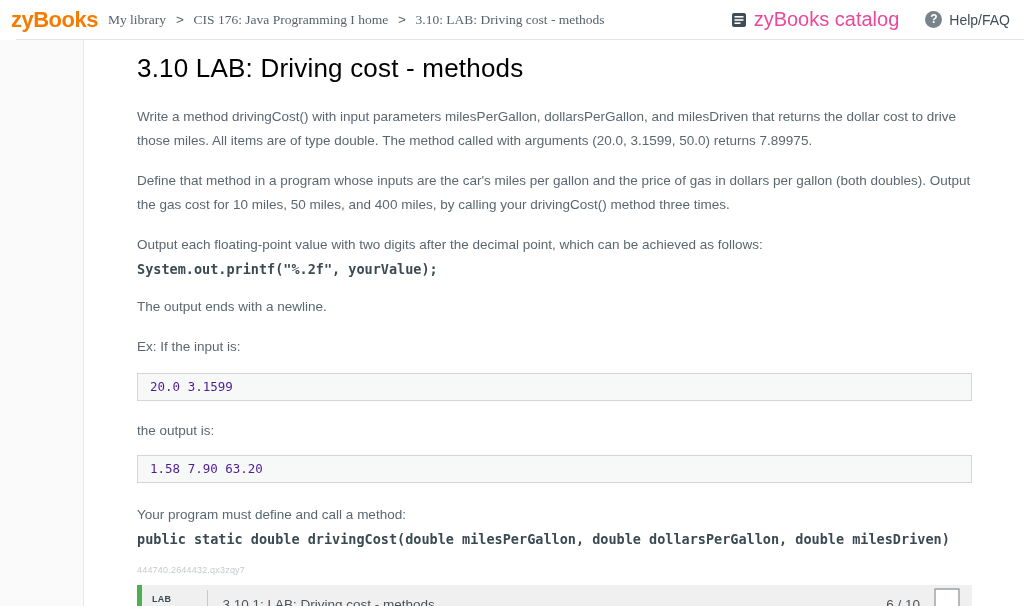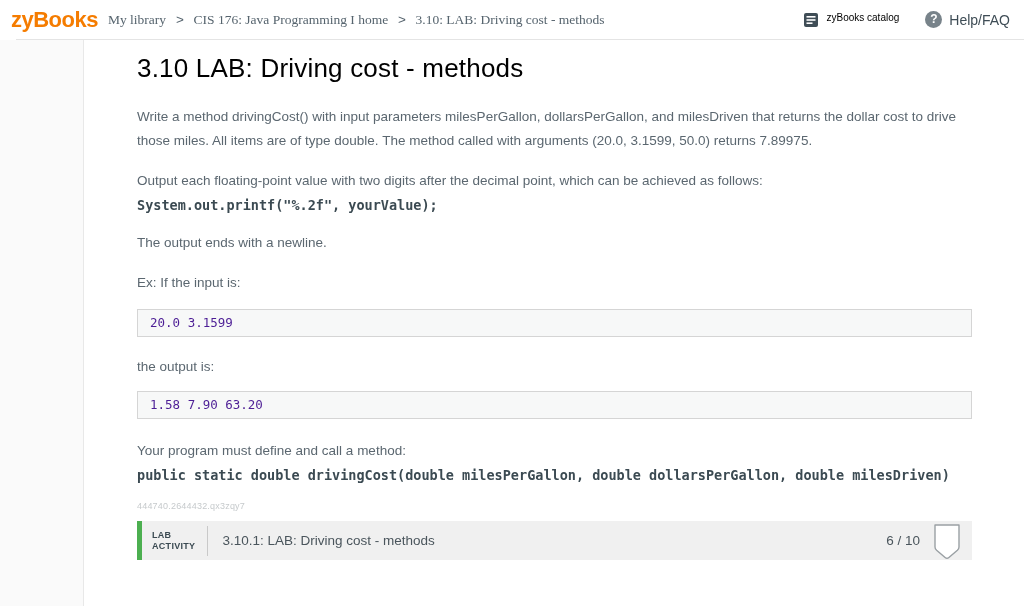--- a/index.html
+++ b/index.html
@@ -17,21 +17,21 @@
     display: flex; align-items: center; z-index: 10;
   }
   .logo {
     font-size: 22px; font-weight: 700; color: #f57c00;
     margin-left: -5px; letter-spacing: -0.5px; white-space: nowrap;
   }
   .breadcrumb { margin-left: 10px; font-size: 13.5px; color: #56646e; white-space: nowrap; }
   .breadcrumb .sep { margin: 0 6px; color: #56646e; }
   .breadcrumb .crumb { cursor: pointer; font-family: Liberation Serif, serif; }
   .header-right { margin-left: auto; display: flex; align-items: center; margin-right: 14px; }
-  .catalog-link { display: flex; align-items: flex-start; font-size: 10px; color: #000000; cursor: pointer; }
+  .catalog-link { display: flex; align-items: center; font-size: 20px; color: #ec4899; cursor: pointer; }
   .catalog-link svg { margin-right: 7px; display: block; }
   .help-link { display: flex; align-items: center; font-size: 14px; color: #3f4d56; margin-left: 26px; cursor: pointer; }
   .q-icon {
     width: 17px; height: 17px; border-radius: 50%; background: #78838a;
     color: #fff; font-size: 12px; font-weight: 700; text-align: center;
     line-height: 17px; margin-right: 7px;
   }
 
   
   .left-rail {
@@ -109,20 +109,21 @@
 </div>
 
 <div class="left-rail"></div>
 
 <div class="main">
 
   <h1 class="page-title">3.10 LAB: Driving cost - methods</h1>
 
   <p class="para first">Write a method drivingCost() with input parameters milesPerGallon, dollarsPerGallon, and milesDriven that returns the dollar cost to drive those miles. All items are of type double. The method called with arguments (20.0, 3.1599, 50.0) returns 7.89975.</p>
 
+  <p class="para">Define that method in a program whose inputs are the car's miles per gallon and the price of gas in dollars per gallon (both doubles). Output the gas cost for 10 miles, 50 miles, and 400 miles, by calling your drivingCost() method three times.</p>
 
   <div class="para">
     <span>Output each floating-point value with two digits after the decimal point, which can be achieved as follows:</span>
     <span class="inline-code">System.out.printf("%.2f", yourValue);</span>
   </div>
 
   <p class="para">The output ends with a newline.</p>
 
   <p class="para">Ex: If the input is:</p>
 

